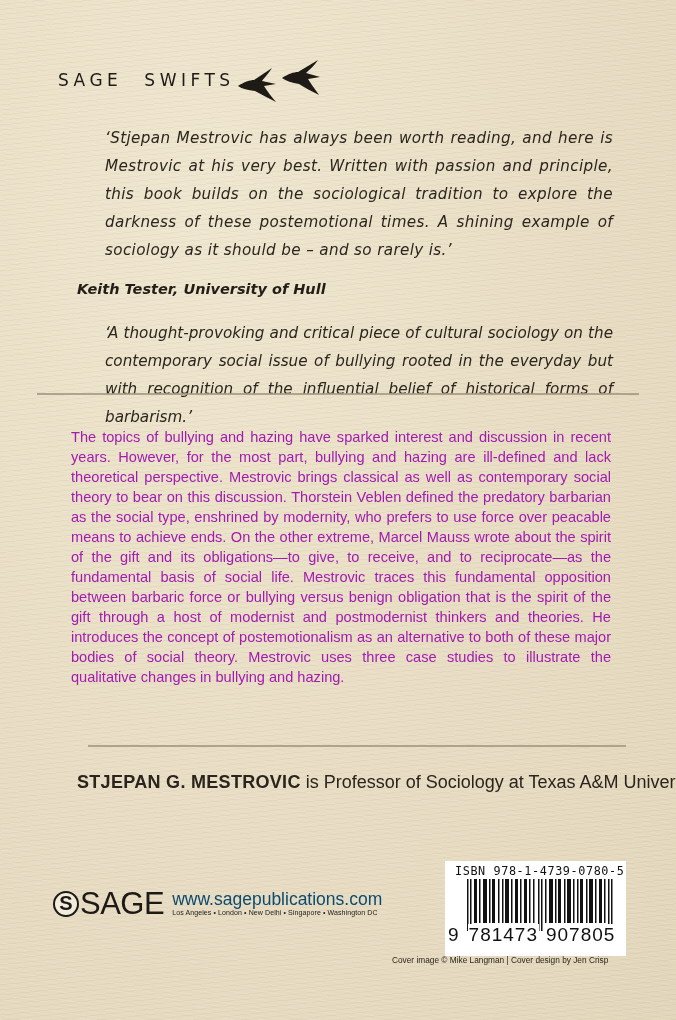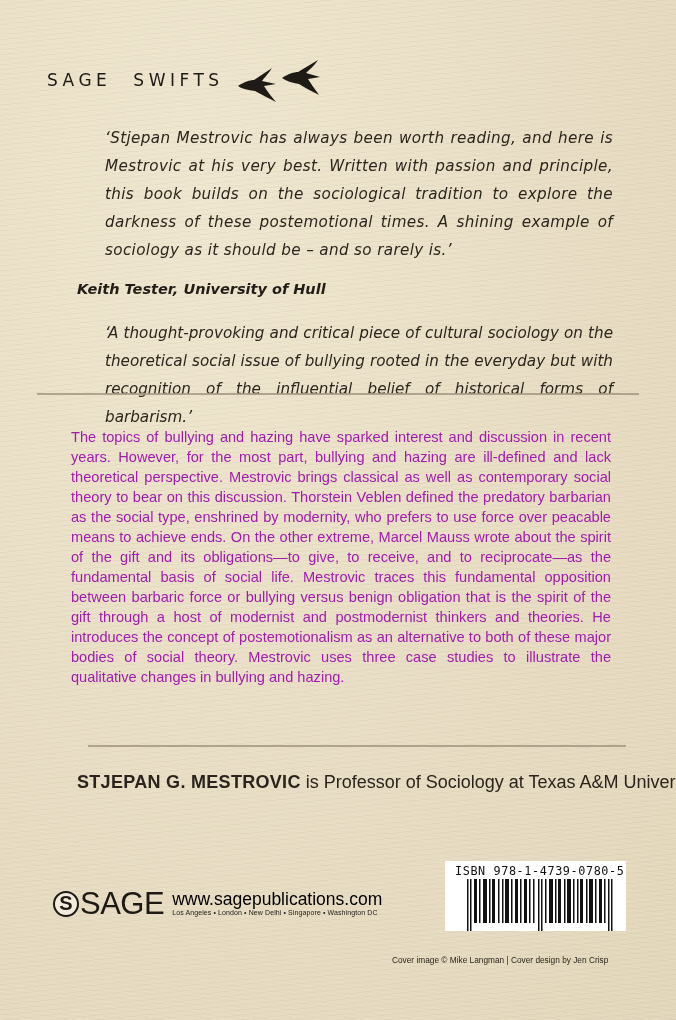--- a/index.html
+++ b/index.html
@@ -10,21 +10,21 @@
       background-image:
         repeating-linear-gradient(8deg, rgba(255,255,255,0.10) 0px, rgba(255,255,255,0.10) 1px, transparent 1px, transparent 4px),
         repeating-linear-gradient(-6deg, rgba(120,100,60,0.05) 0px, rgba(120,100,60,0.05) 1px, transparent 1px, transparent 5px),
         radial-gradient(ellipse at 30% 20%, #efe6cf 0%, #e7dcc2 60%, #e2d6ba 100%);
       color: #2a241c;
       font-family: "Liberation Sans", sans-serif;
     }
 
     
     .series {
-      position: absolute; left: 47px; top: 70px;
+      position: absolute; left: 58px; top: 70px;
       display: flex; align-items: flex-end;
     }
     .series-text {
       font-family: "DejaVu Sans", sans-serif;
       font-size: 17px; letter-spacing: 4.5px; color: #1e1a15;
       font-weight: normal;
     }
     .series-text .gap { display: inline-block; width: 22px; }
     .swifts { position: absolute; left: 236px; top: 58px; width: 86px; height: 50px; }
 
@@ -75,30 +75,30 @@
     .sage-mark span {
       font-family: "Liberation Sans", sans-serif; font-weight: bold; font-size: 20px;
       color: #1d1a16; line-height: 1; margin-top: -1px;
     }
     .sage-word {
       font-family: "Liberation Sans", sans-serif; font-size: 31px; color: #1d1a16;
       letter-spacing: -0.5px; line-height: 1; margin-right: 8px;
     }
     .pub-info { display: flex; flex-direction: column; }
     .pub-url {
-      font-family: "Liberation Sans", sans-serif; font-size: 17.5px; color: #000000; line-height: 18px;
+      font-family: "Liberation Sans", sans-serif; font-size: 17.5px; color: #0c4a6e; line-height: 18px;
     }
     .pub-cities {
       font-family: "Liberation Sans", sans-serif; font-size: 7px; color: #1d1a16; line-height: 10px;
       letter-spacing: 0.1px;
     }
 
     
     .barcode-box {
-      position: absolute; left: 445px; top: 861px; width: 181px; height: 70px;
+      position: absolute; left: 445px; top: 861px; width: 181px; height: 95px;
       background: #ffffff;
     }
     .isbn-text {
       position: absolute; left: 10px; top: 3px;
       font-family: "DejaVu Sans Mono", monospace; font-size: 11.8px; letter-spacing: 0.6px; color: #111;
     }
     .bars { position: absolute; left: 22px; top: 18px; width: 150px; height: 52px; }
     .ean-digits {
       position: absolute; left: 3px; top: 63px;
       font-family: "Liberation Sans", sans-serif; font-size: 19px; color: #111; letter-spacing: 1px;
@@ -125,21 +125,21 @@
 
   <path fill="#1e1a15" d="M46 20 C52 16 58 14 62 14 L82 2 C78 8 73 12 70 15 L84 19 L72 21 C75 26 79 31 83 37 C75 33 68 29 63 26 C56 25 50 23 46 20 Z"></path>
 </svg>
 
 <div class="quotes">
   <div class="block1">
     <p class="quote q1">‘Stjepan Mestrovic has always been worth reading, and here is Mestrovic at his very best. Written with passion and principle, this book builds on the sociological tradition to explore the darkness of these postemotional times. A shining example of sociology as it should be – and so rarely is.’</p>
     <p class="attribution">Keith Tester, University of Hull</p>
   </div>
   <div>
-    <p class="quote q2">‘A thought-provoking and critical piece of cultural sociology on the theoretical social issue of bullying rooted in the everyday but with recognition of the influential belief of historical forms of barbarism.’</p>
+    <p class="quote q2">‘A thought-provoking and critical piece of cultural sociology on the contemporary social issue of bullying rooted in the everyday but with recognition of the influential belief of historical forms of barbarism.’</p>
   </div>
 </div>
 
 <div class="rule r1"></div>
 
 <p class="description">The topics of bullying and hazing have sparked interest and discussion in recent years.  However, for the most part, bullying and hazing are ill-defined and lack theoretical perspective. Mestrovic brings classical as well as contemporary social theory to bear on this discussion. Thorstein Veblen defined the predatory barbarian as the social type, enshrined by modernity, who prefers to use force over peacable means to achieve ends. On the other extreme, Marcel Mauss wrote about the spirit of the gift and its obligations—to give, to receive, and to reciprocate—as the fundamental basis of social life.  Mestrovic traces this fundamental opposition between barbaric force or bullying versus benign obligation that is the spirit of the gift through a host of modernist and postmodernist thinkers and theories. He introduces the concept of postemotionalism as an alternative to both of these major bodies of social theory. Mestrovic uses three case studies to illustrate the qualitative changes in bullying and hazing.</p>
 
 <div class="rule r2"></div>
 
 <p class="bio"><span class="name">STJEPAN G. MESTROVIC</span><span> is Professor of Sociology at Texas A&amp;M University.</span></p>
@@ -188,15 +188,18 @@
       <rect x="113" y="0" width="3" height="44"></rect>
         <rect x="119" y="0" width="1.5" height="44"></rect>
       <rect x="122" y="0" width="4" height="44"></rect>
         <rect x="128" y="0" width="1.5" height="44"></rect>
       <rect x="132" y="0" width="3" height="44"></rect>
         <rect x="137" y="0" width="1.5" height="44"></rect>
       <rect x="141" y="0" width="1.5" height="52"></rect>
         <rect x="144" y="0" width="1.5" height="52"></rect>
     </g>
   </svg>
+  <div class="ean-digits">
+    <span class="d0">9</span><span class="grp">781473</span><span class="gap"></span><span class="grp">907805</span>
+  </div>
 </div>
 
 <p class="credits">Cover image © Mike Langman | Cover design by Jen Crisp</p>
 
 </body></html>

